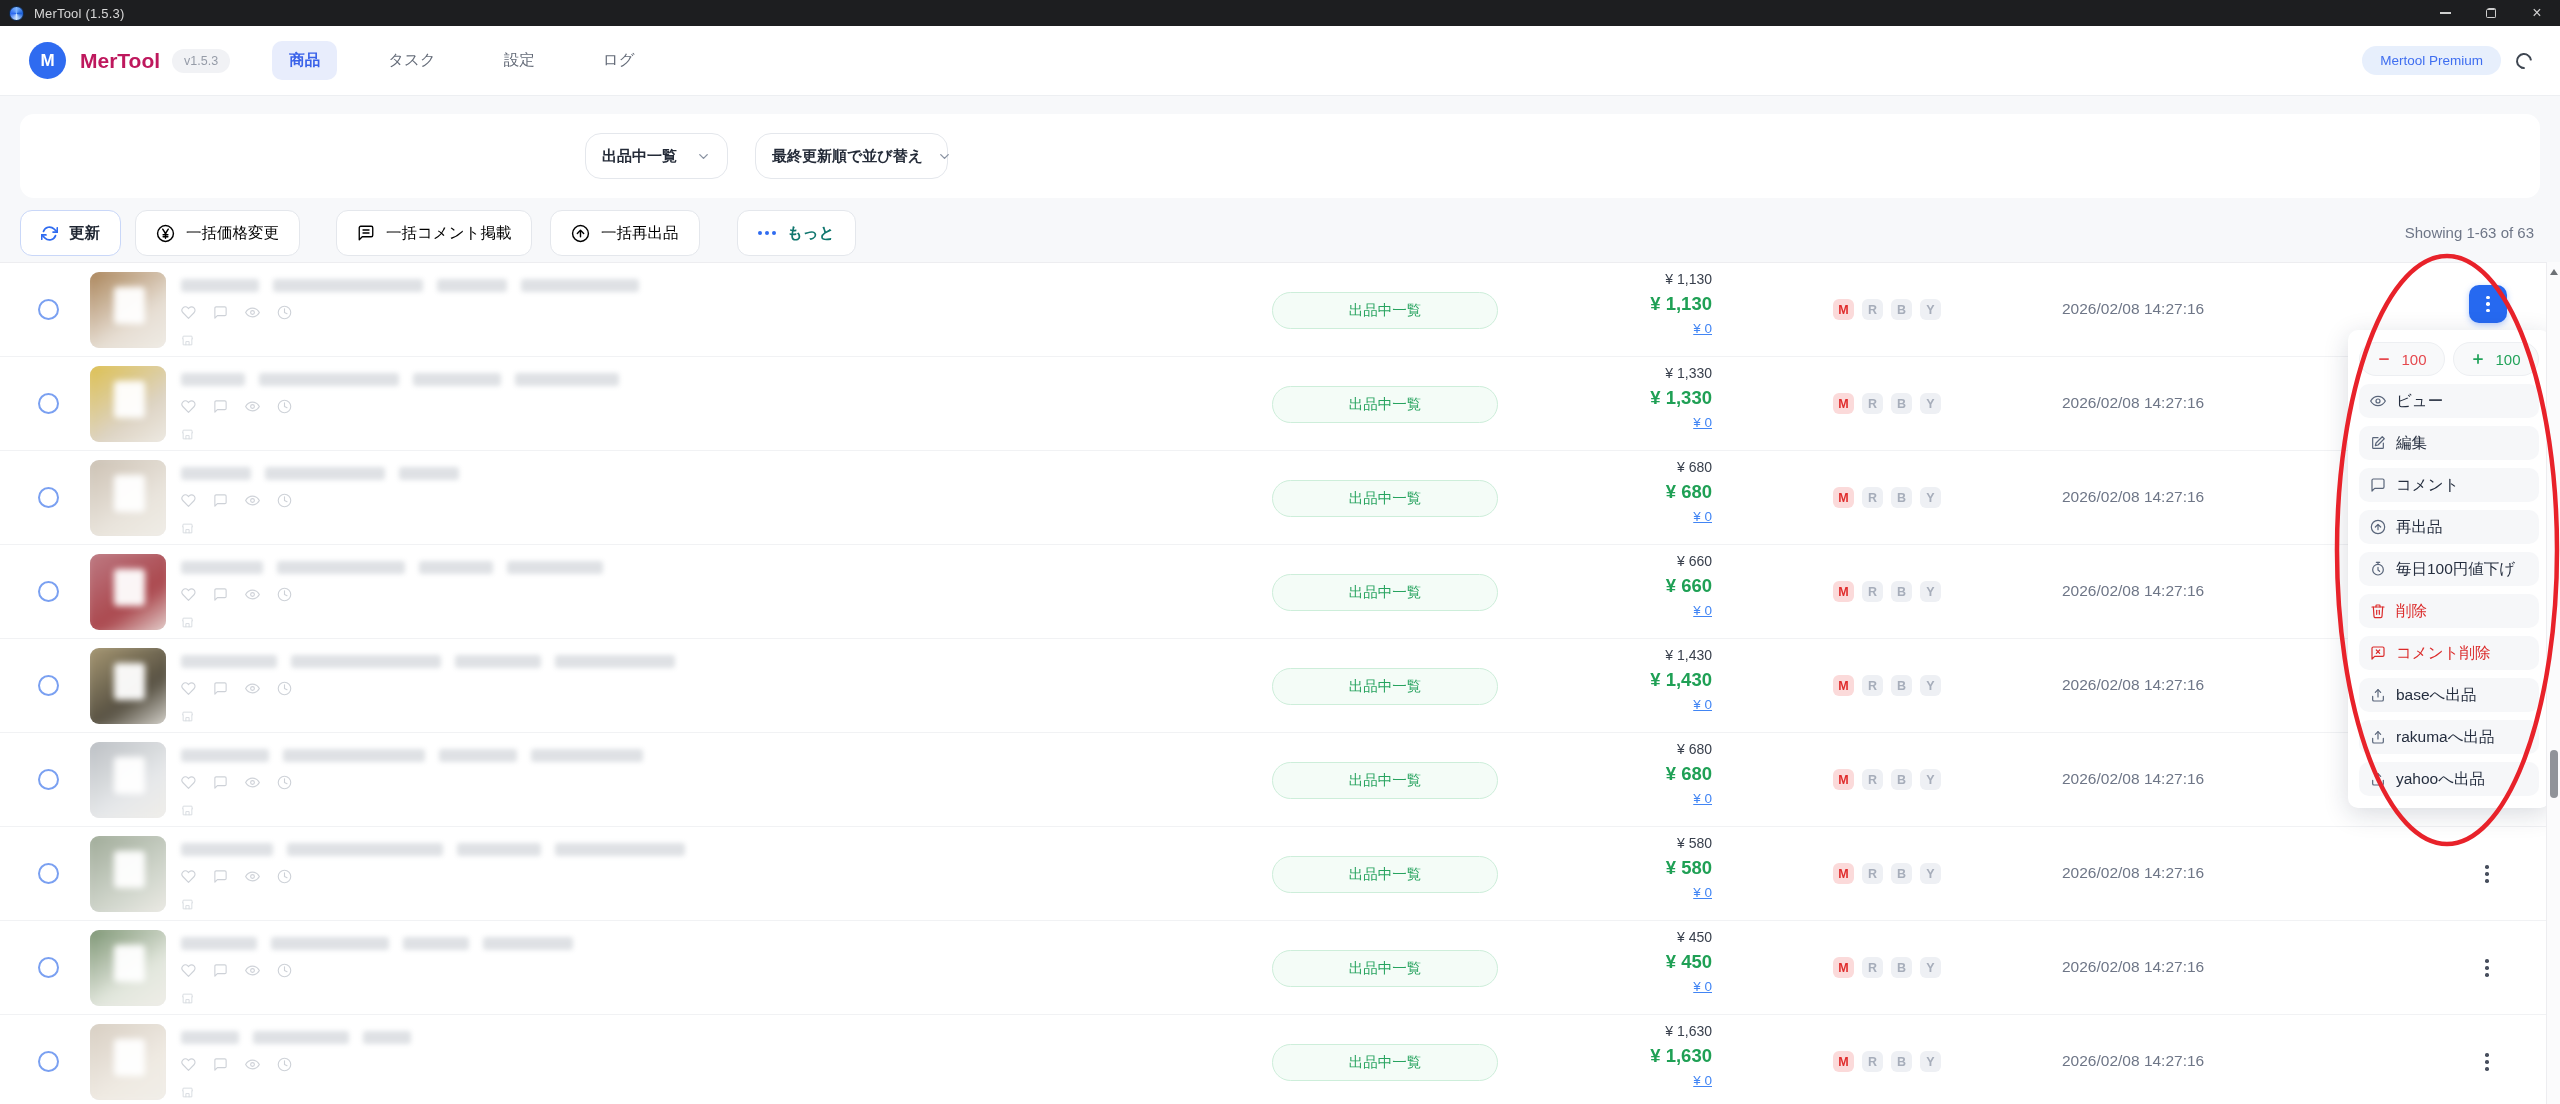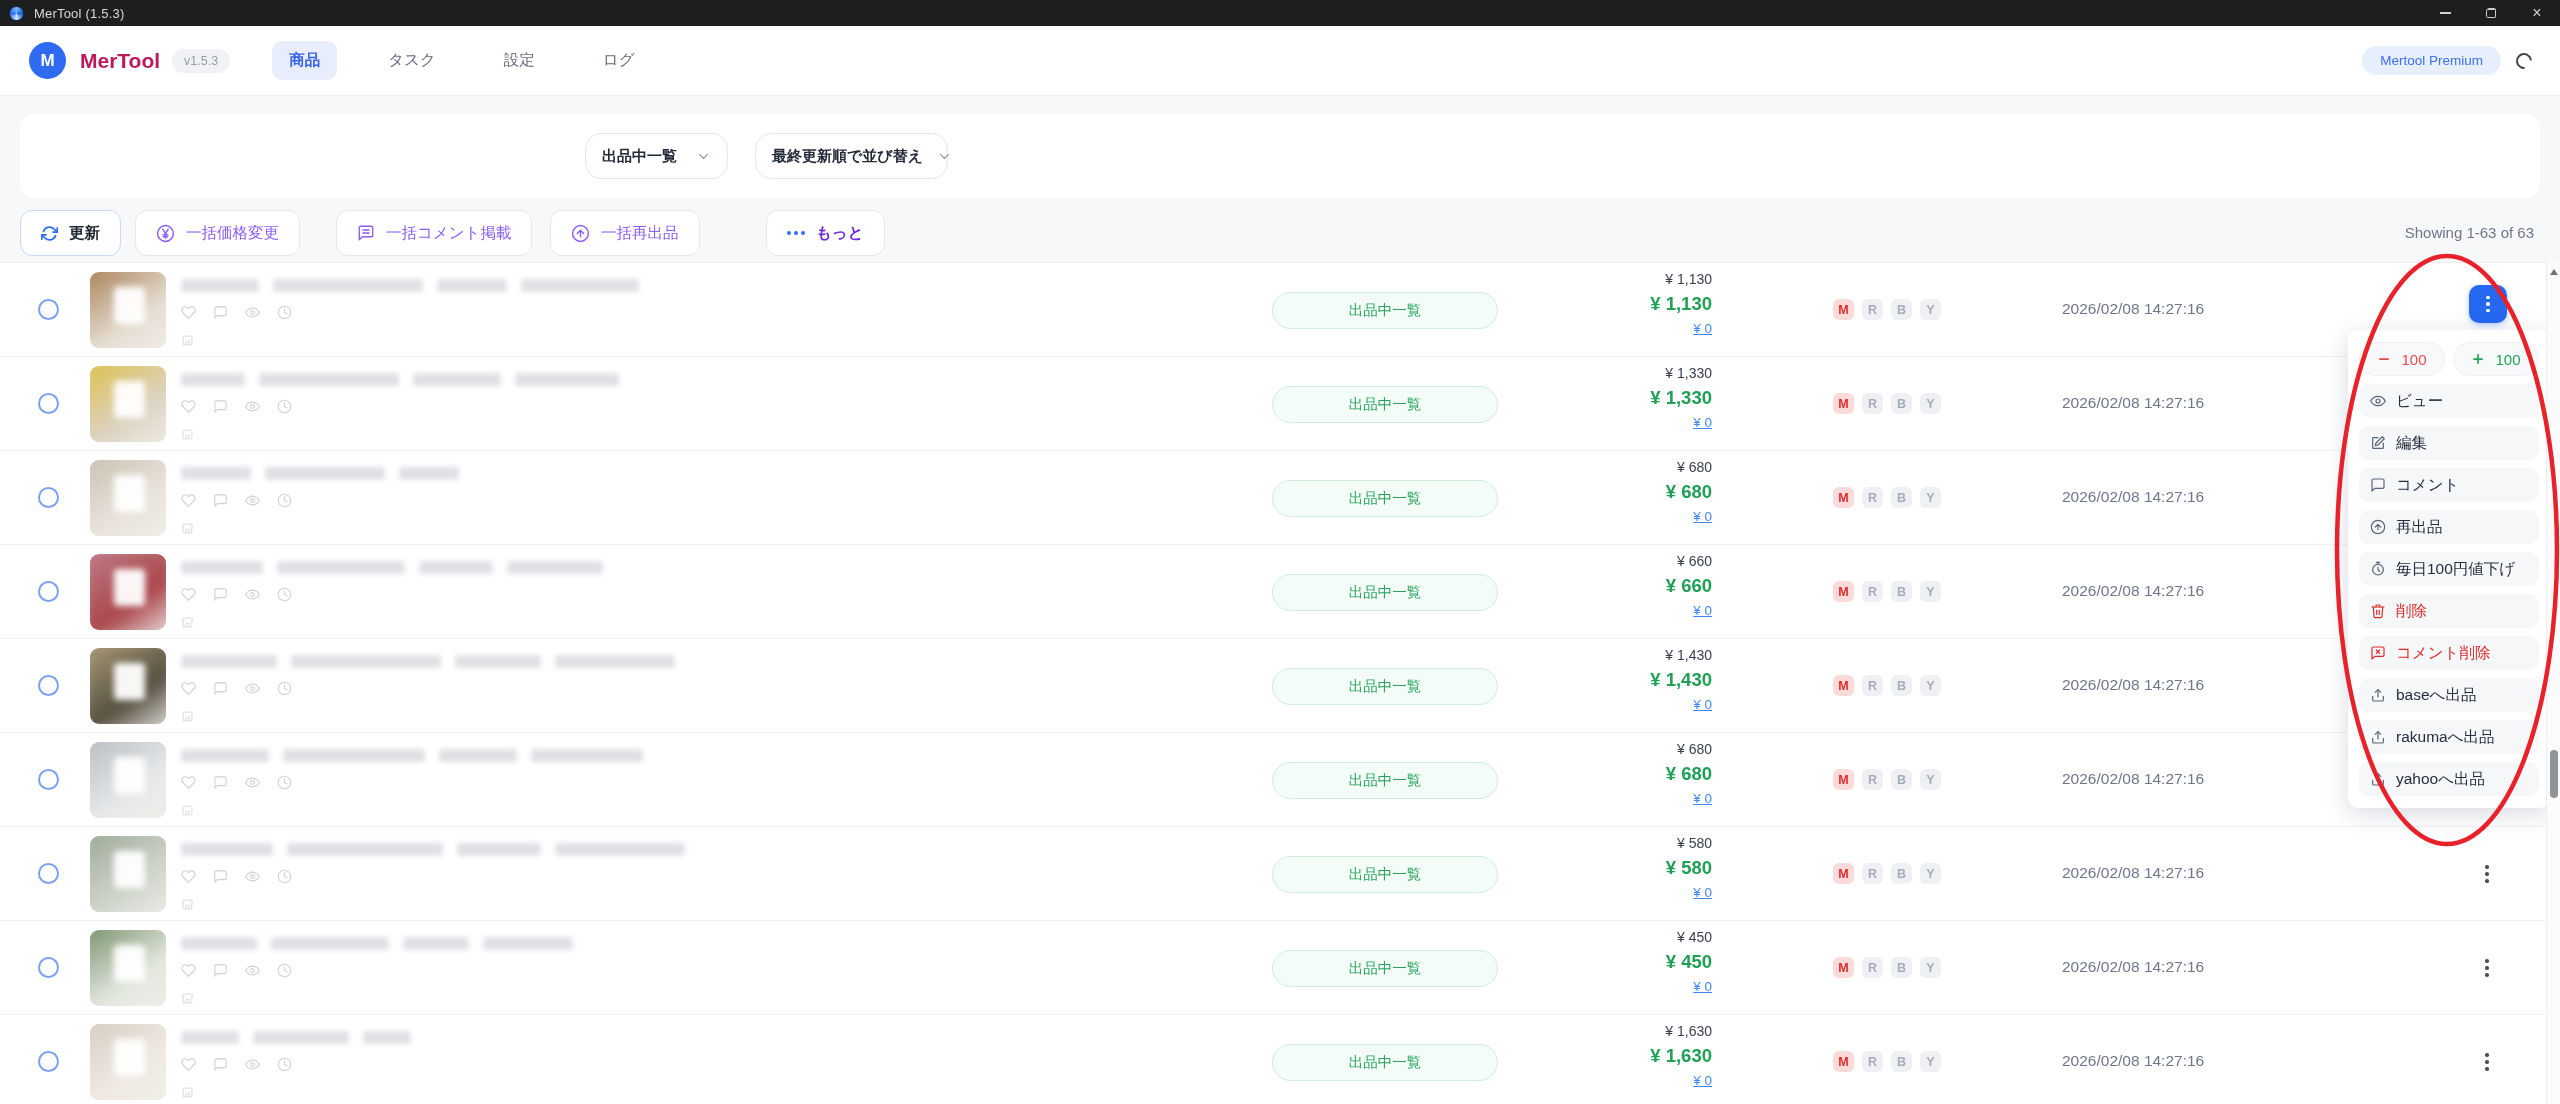--- a/index.html
+++ b/index.html
@@ -51,28 +51,28 @@
   .search-input::placeholder { color:#9aa3b1; }
   .dd { position:absolute; top:19px; height:46px; border:1.5px solid #e4e7ec; border-radius:16px;
     background:#fff; display:flex; align-items:center; justify-content:space-between;
     padding:0 16px; font-size:15px; color:#242b38; font-weight:700; cursor:pointer; white-space:nowrap; }
   .dd .chev { color:#8a93a2; display:flex; margin-left:14px; }
   .dd1 { left:565px; width:143px; }
   .dd2 { left:735px; width:193px; }
 
   .btn { position:absolute; top:114px; height:46px; display:inline-flex; align-items:center; gap:11px;
     padding:0 20px; background:#fff; border:1.5px solid #e4e7ec; border-radius:12px;
-    font-size:15.5px; color:#8b5cf6; white-space:nowrap; cursor:pointer; }
+    font-size:15.5px; color:#000000; white-space:nowrap; cursor:pointer; }
   .btn svg { flex:0 0 auto; }
   .btn-update { left:20px; border-color:#c9d7f8; color:#1d2430; font-weight:700; }
   .btn-update svg { color:#2f6bf0; }
   .btn-price { left:135px; }
   .btn-comment { left:336px; }
   .btn-relist { left:550px; }
-  .btn-more { left:766px; color:#6d28d9; font-weight:700; }
+  .btn-more { left:737px; color:#0f766e; font-weight:700; }
   .more-dots { display:flex; gap:3px; }
   .more-dots i { width:4px; height:4px; border-radius:50%; background:#2f6bf0; }
   .showing { position:absolute; top:128px; right:26px; font-size:15px; color:#6e7687; }
 
   
   .table { position:absolute; top:166px; left:0; right:0; bottom:0; background:#fff;
     border-top:1px solid #ededf0; }
   .row { position:relative; height:94px; border-bottom:1px solid #f1f2f4; background:#fff; }
   .checkbox { position:absolute; left:38px; top:36px; width:21px; height:21px;
     border:2px solid #7aa0f1; border-radius:50%; background:#fff; cursor:pointer; }

